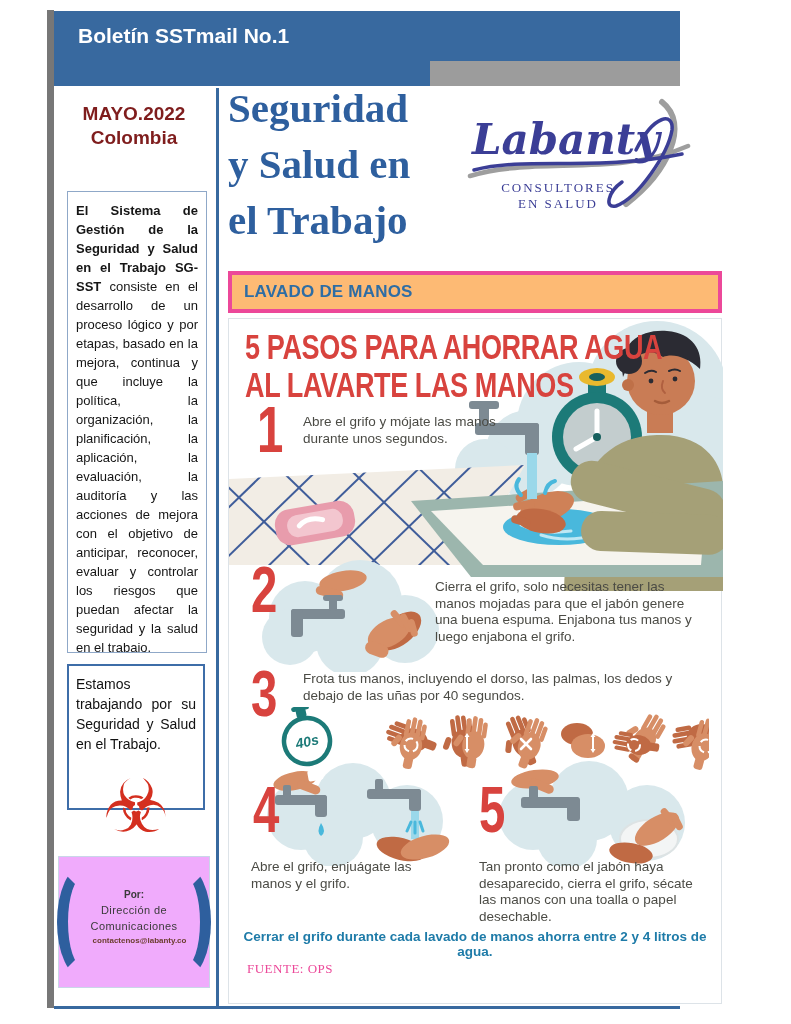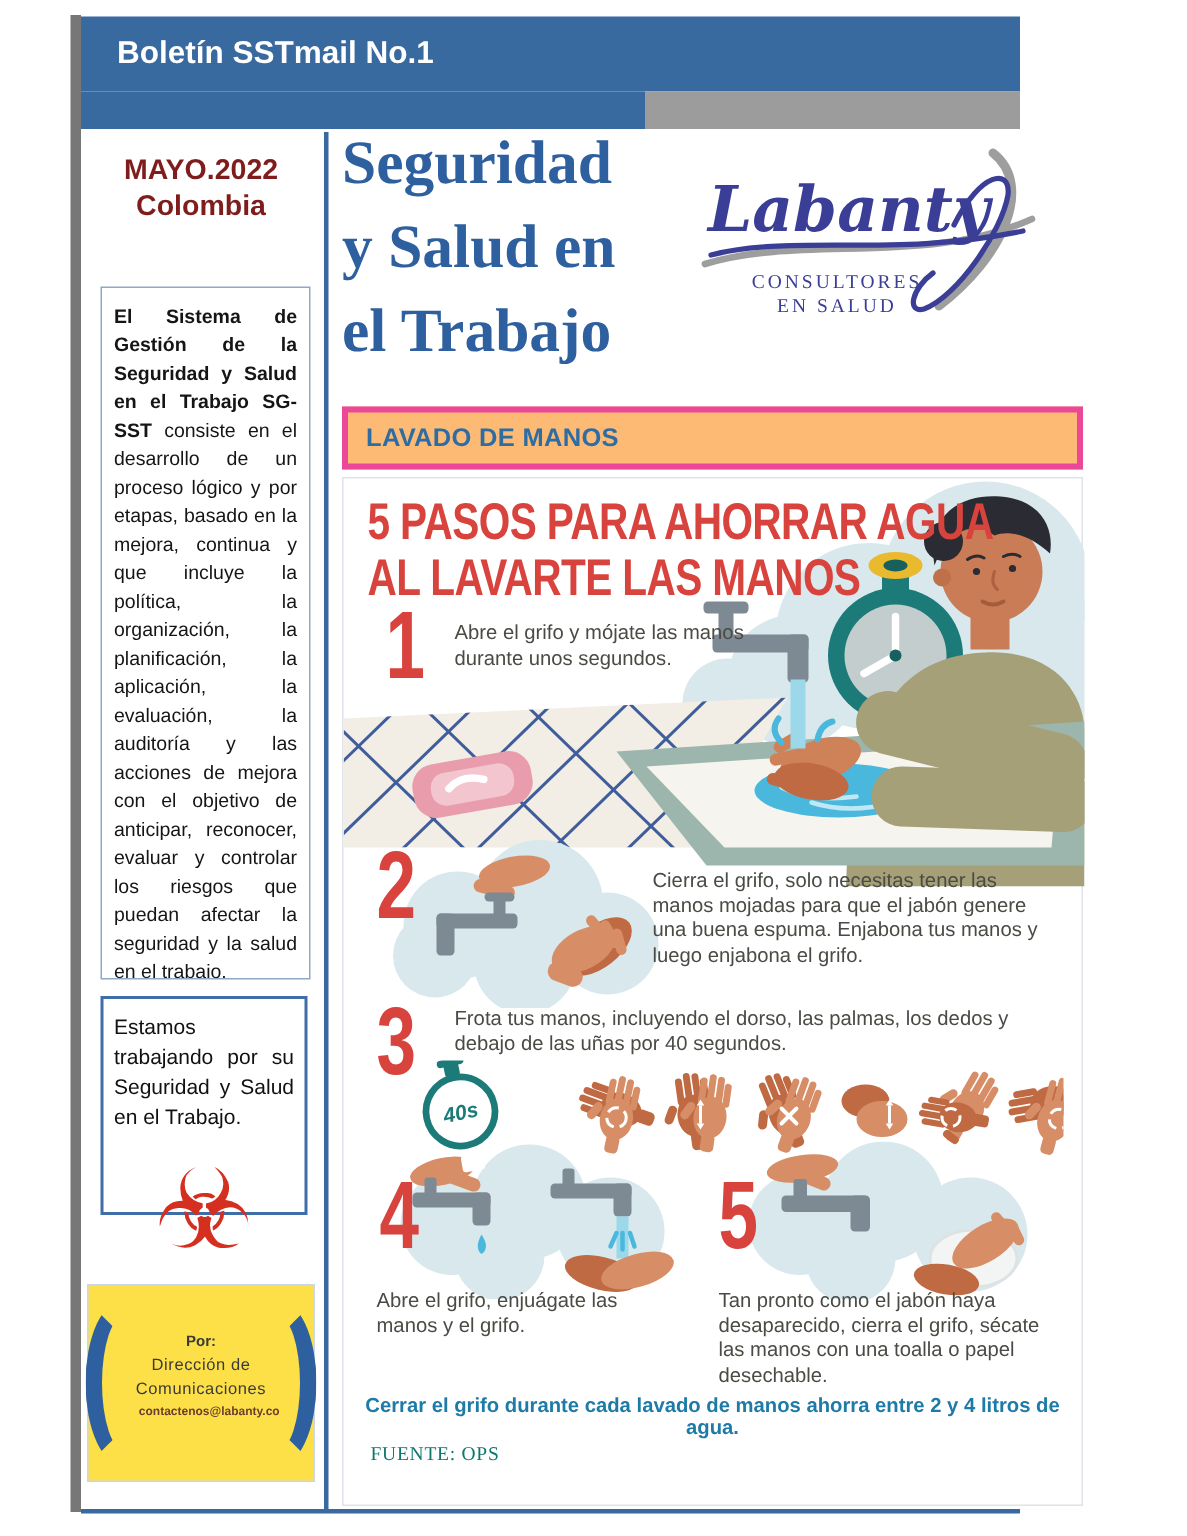--- a/index.html
+++ b/index.html
@@ -20,21 +20,21 @@
         color:#7f1d1d;font-weight:bold;font-size:19px;line-height:24px;}
   .intro-box{position:absolute;left:67px;top:191px;width:140px;height:462px;box-sizing:border-box;
              border:1px solid #8fa8c8;background:#fff;padding:9px 8px;overflow:hidden;}
   .intro-box p{margin:0;font-size:13px;line-height:19px;text-align:justify;color:#151515;
                hyphens:auto;-webkit-hyphens:auto;}
   .working-box{position:absolute;left:67px;top:664px;width:138px;height:146px;box-sizing:border-box;
                border:2px solid #3e6da8;background:#fff;padding:8px 7px;}
   .working-box p{margin:0;font-size:14px;line-height:20px;text-align:justify;color:#111;}
   .biohazard{display:block;text-align:center;margin-top:14px;font-size:74px;line-height:78px;color:#d42f1f;}
   .credits-box{position:absolute;left:58px;top:856px;width:152px;height:132px;box-sizing:border-box;
-               border:1px solid #c9d6e8;background:#fde047;}
+               border:1px solid #c9d6e8;background:#f0abfc;}
   .paren{position:absolute;width:52px;height:112px;border:11px solid transparent;border-radius:50%;box-sizing:border-box;}
   .paren.l{left:-2px;top:9px;border-left-color:#2e5f9e;}
   .paren.r{right:-2px;top:9px;border-right-color:#2e5f9e;}
   .credits-text{position:absolute;left:0;top:30px;width:100%;text-align:center;color:#3a3a3a;}
   .credits-text .by{font-size:10px;font-weight:bold;line-height:15px;}
   .credits-text .dept{font-size:11px;line-height:16px;letter-spacing:.4px;}
   .credits-text .email{font-size:8px;font-weight:bold;line-height:14px;color:#6b3d2e;text-decoration:none;display:block;padding-left:11px;}
 
   
   .main-title{position:absolute;left:228px;top:80px;width:260px;
@@ -51,21 +51,21 @@
             font-size:33px;line-height:36px;letter-spacing:-.5px;
             transform:scale(.82,1.04);transform-origin:left top;white-space:nowrap;}
   .num{position:absolute;z-index:6;color:#d8433e;font-weight:800;font-size:64px;line-height:62px;
        transform:scaleX(.74);transform-origin:left top;}
   .stext{position:absolute;z-index:6;color:#4b4b45;font-size:13.5px;line-height:16.5px;}
   .hero{position:absolute;left:0;top:0;width:494px;height:272px;}
   .mini{position:absolute;}
   .note{position:absolute;left:0;top:610px;width:100%;text-align:center;color:#1e7ba8;
         font-weight:bold;font-size:13.5px;}
   .source{position:absolute;left:18px;top:642px;font-family:"Liberation Serif",serif;
-          font-size:13px;letter-spacing:.5px;color:#0f766e;}
+          font-size:13px;letter-spacing:.5px;color:#ec4899;}
 </style>
 </head>
 <body>
 
 <div id="page">
 
   <div class="edge-strip"></div>
   <div class="hdr-blue">
     <span>Boletín SSTmail No.1</span>
   </div>

